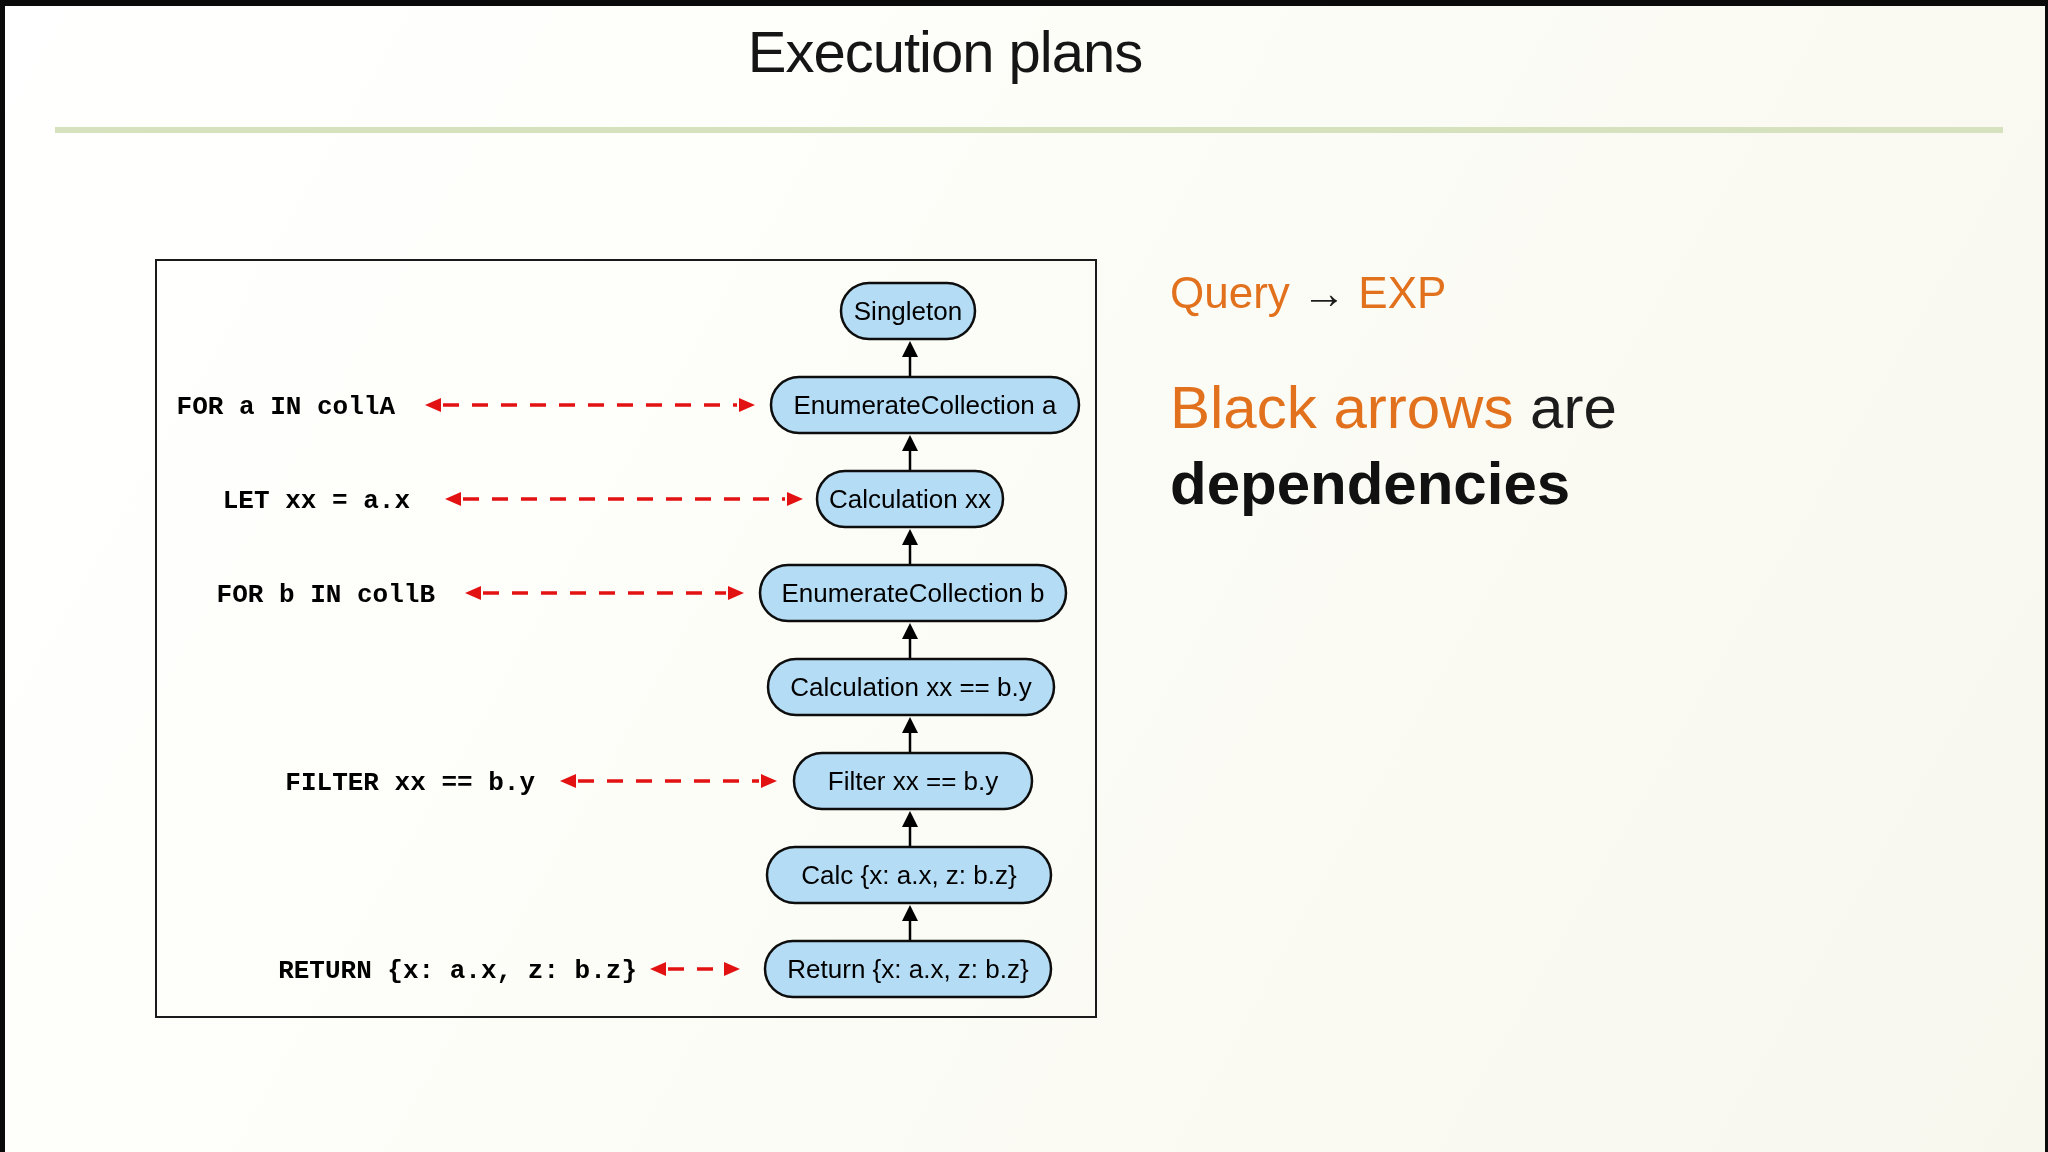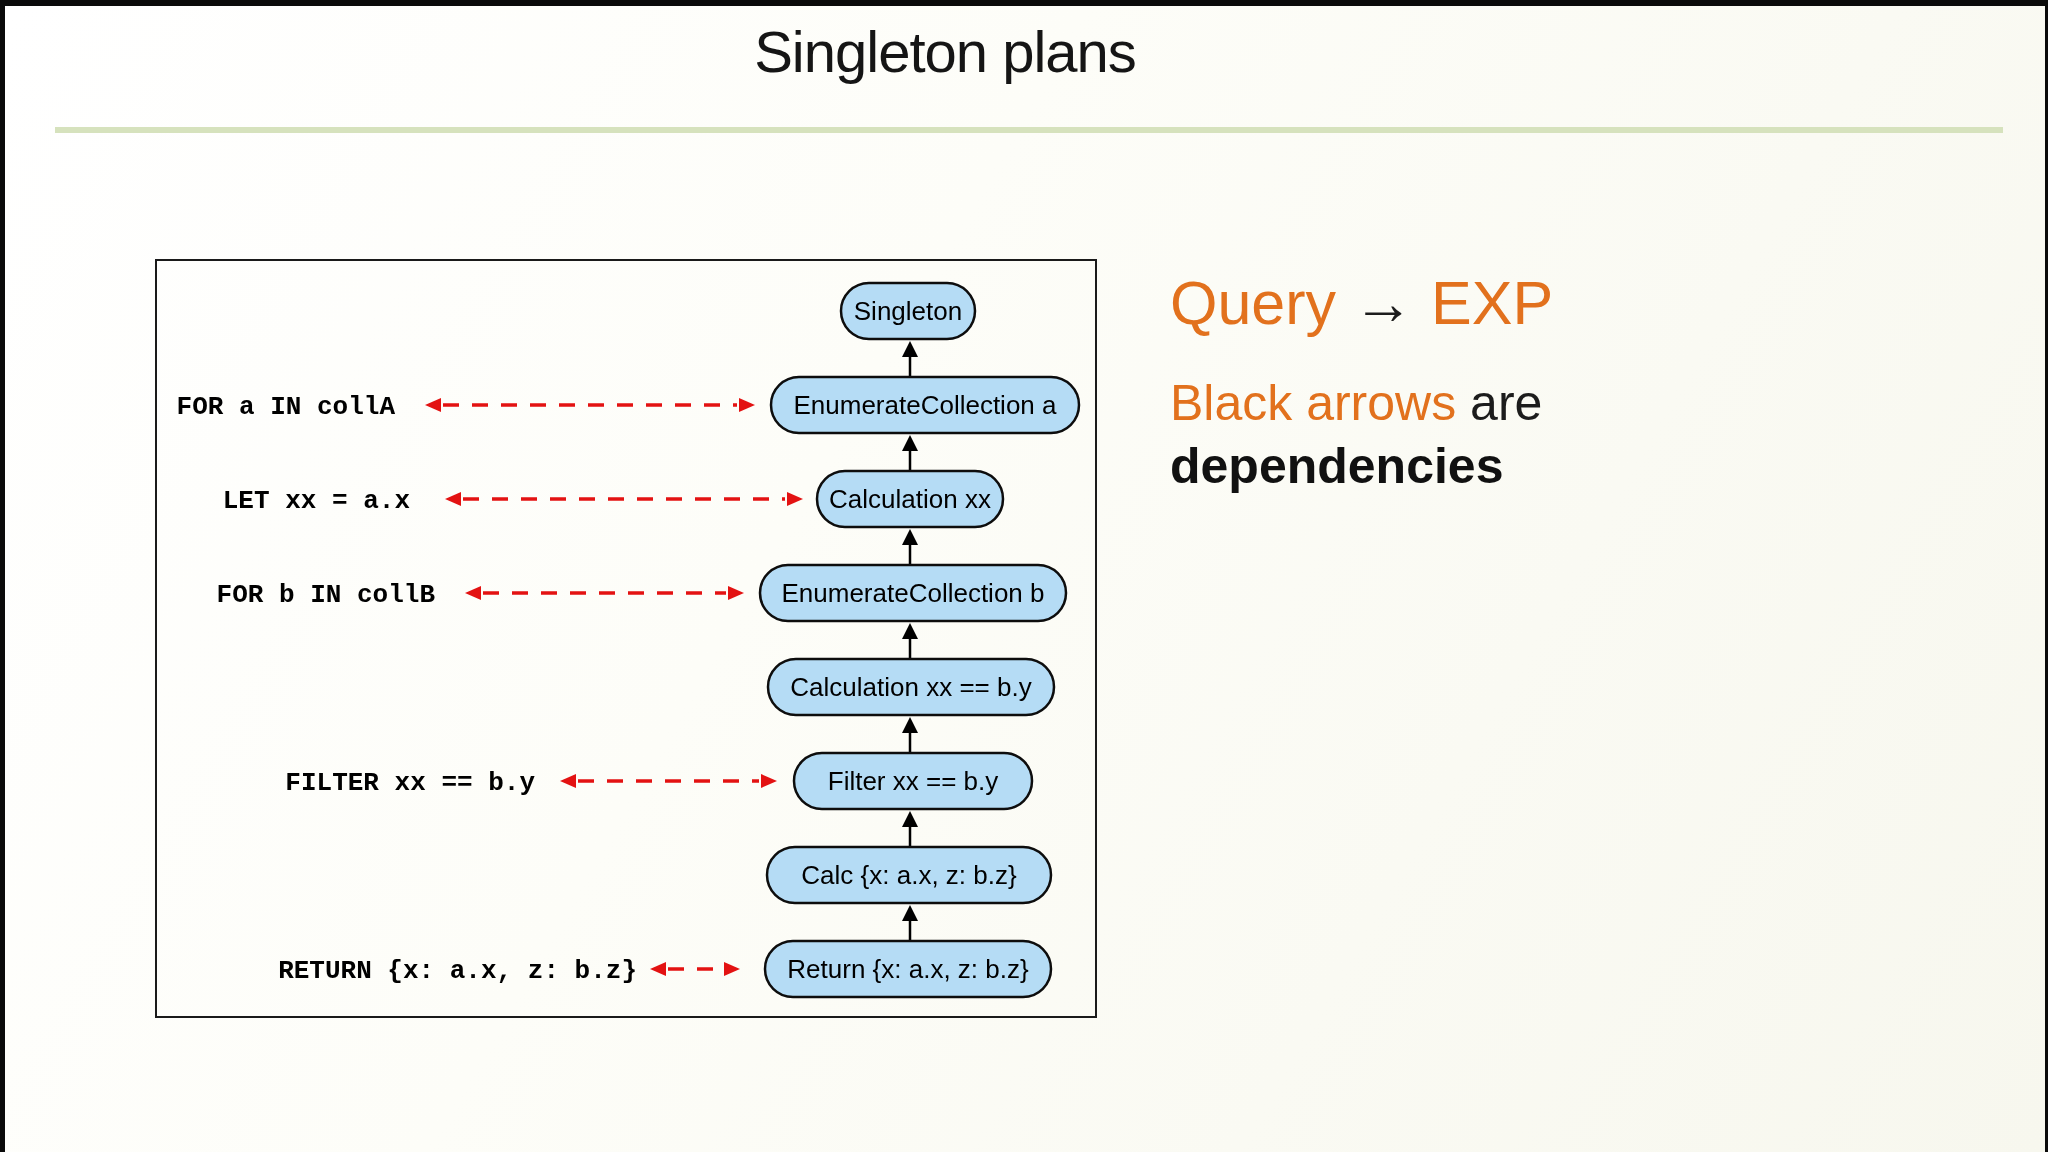--- a/index.html
+++ b/index.html
@@ -57,40 +57,40 @@
     font-weight: bold;
     fill: #000000;
   }
   .annotations {
     position: absolute;
     left: 1165px;
     top: 262px;
     color: #1c1c1c;
   }
   .ann-line1 {
-    font-size: 61px;
+    font-size: 44px;
     font-weight: 300;
     white-space: nowrap;
   }
   .ann-block2 {
-    margin-top: 34px;
-    font-size: 50px;
+    margin-top: 52px;
+    font-size: 60px;
     font-weight: 300;
     line-height: 1.26;
     white-space: nowrap;
   }
   .orange { color: #e2711d; }
   .bold-dark { font-weight: 700; color: #111111; }
 </style>
 </head>
 <body>
 
 <div class="slide">
 
-  <div class="title">Singleton plans</div>
+  <div class="title">Execution plans</div>
   <div class="accent-line"></div>
 
   <svg class="diagram-svg" width="942" height="759" viewBox="0 0 942 759">
 
     <rect x="1" y="1" width="940" height="757" fill="none" stroke="#1a1a1a" stroke-width="2"></rect>
 
     <g stroke="#000000" stroke-width="2.5">
       <line x1="755" y1="118" x2="755" y2="97"></line>
       <line x1="755" y1="212" x2="755" y2="191"></line>
       <line x1="755" y1="306" x2="755" y2="285"></line>

